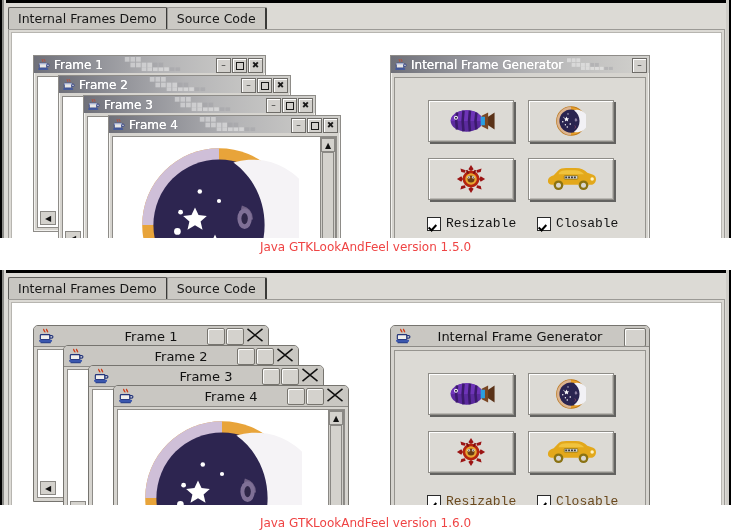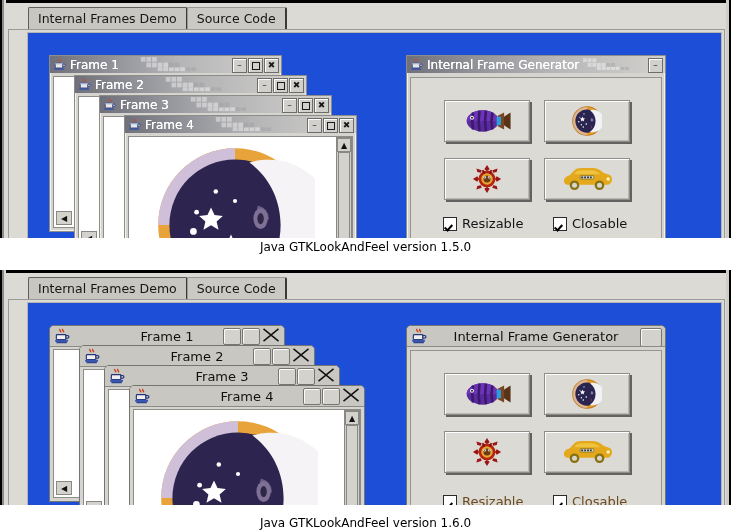--- a/index.html
+++ b/index.html
@@ -16,27 +16,27 @@
   .edge-right{position:absolute;right:0;top:0;width:5px;height:100%;
               background:linear-gradient(to left,#000 0 2px,#cfcdc8 2px 5px);}
   .edge-top{position:absolute;left:0;top:0;width:100%;height:3px;background:#000;}
 
   
   .tabstrip{position:absolute;left:8px;top:6px;height:24px;display:flex;align-items:flex-end;}
   .tab{height:22px;padding:0 9px;display:flex;align-items:center;
        font-size:12.5px;color:#151515;background:#d0cec9;
        border:1px solid #9a9894;border-bottom:none;
        border-radius:2px 2px 0 0;margin-right:-1px;line-height:1;}
-  .tab.sel{background:#c8c6c1;border-color:#5f5e5b;border-right-width:2px;border-right-color:#3a3a38;margin-left:20px;}
+  .tab.sel{background:#c8c6c1;border-color:#5f5e5b;border-right-width:2px;border-right-color:#3a3a38;}
   .tab.two{background:#cbc9c4;border-right-width:2px;border-right-color:#3a3a38;}
 
   .content-area{position:absolute;left:8px;top:29px;right:6px;bottom:0;
                 background:#dcdad5;border:1px solid #9c9a96;border-bottom:none;}
   .content-inner{position:absolute;left:2px;top:2px;right:2px;bottom:0;
-                 background:#1d4ed8;border:1px solid #b7b5b0;border-bottom:none;margin-left:16px;}
+                 background:#ffffff;border:1px solid #b7b5b0;border-bottom:none;}
 
   
   .iframe15{position:absolute;background:#d6d4cf;
             border:1px solid #8e8c88;
             box-shadow:0 0 0 1px #f2f1ee inset;}
   .tbar15{position:relative;height:17px;
           background:linear-gradient(to right,#6f7079 0%,#8c8d94 22%,#b4b4b6 55%,#d2d1cd 100%);
           display:flex;align-items:center;overflow:hidden;}
   .tbar15 .ttl{font-size:12px;color:#ffffff;margin-left:3px;white-space:nowrap;
                text-shadow:0 0 0 #fff;line-height:1;}
@@ -58,34 +58,34 @@
   .btns16{position:absolute;right:3px;top:2px;display:flex;gap:1px;}
   .b16{width:16px;height:15px;background:#d4d2cd;border:1px solid #77756f;
        border-radius:2px;box-shadow:1px 1px 0 #fbfbfa inset;}
   .b16.close{position:relative;background:transparent;border:none;box-shadow:none;width:20px;}
 
   
   .genbody{position:absolute;left:3px;right:3px;top:21px;bottom:0;background:#dcdad5;border:1px solid #96948f;border-bottom:none;}
   .imgbtn{position:absolute;background:#dcdad5;border:1px solid #8f8d88;
           box-shadow:1px 1px 0 #ffffff inset,-1px -1px 0 #b9b7b2 inset,2px 2px 0 rgba(0,0,0,.55);
           display:flex;align-items:center;justify-content:center;}
-  .cbrow{position:absolute;display:flex;align-items:center;font-size:13px;color:#141414;}
+  .cbrow{position:absolute;display:flex;align-items:center;font-size:13px;color:#141414;font-family:Liberation Mono, monospace;}
   .cbox{width:12px;height:12px;background:#fff;border:1px solid #2a2a2a;
         margin-right:5px;position:relative;flex:none;}
   .cbox:after{content:"";position:absolute;left:2px;top:5px;width:3px;height:6px;
               border:solid #000;border-width:0 2px 2px 0;transform:rotate(42deg);}
 
   
   .vscroll{position:absolute;background:#cfcdc8;border:1px solid #8a8884;}
   .vthumb{position:absolute;left:1px;right:1px;background:#d4d2cd;border:1px solid #8a8884;}
   .arrowbox{position:absolute;background:#d4d2cd;border:1px solid #8a8884;
             display:flex;align-items:center;justify-content:center;font-size:8px;color:#111;}
 
   .caption{position:absolute;left:0;width:731px;text-align:center;
-           font-size:12px;color:#000000;}
+           font-size:12px;color:#ef4444;}
   #cap-top{top:240px;}
   #cap-bottom{top:516px;}
 
   .javaicon{width:14px;height:14px;margin-left:3px;flex:none;}
   .moonimg{position:absolute;}
 </style>
 </head>
 <body>
 
 <svg width="0" height="0" style="position:absolute" aria-hidden="true">

